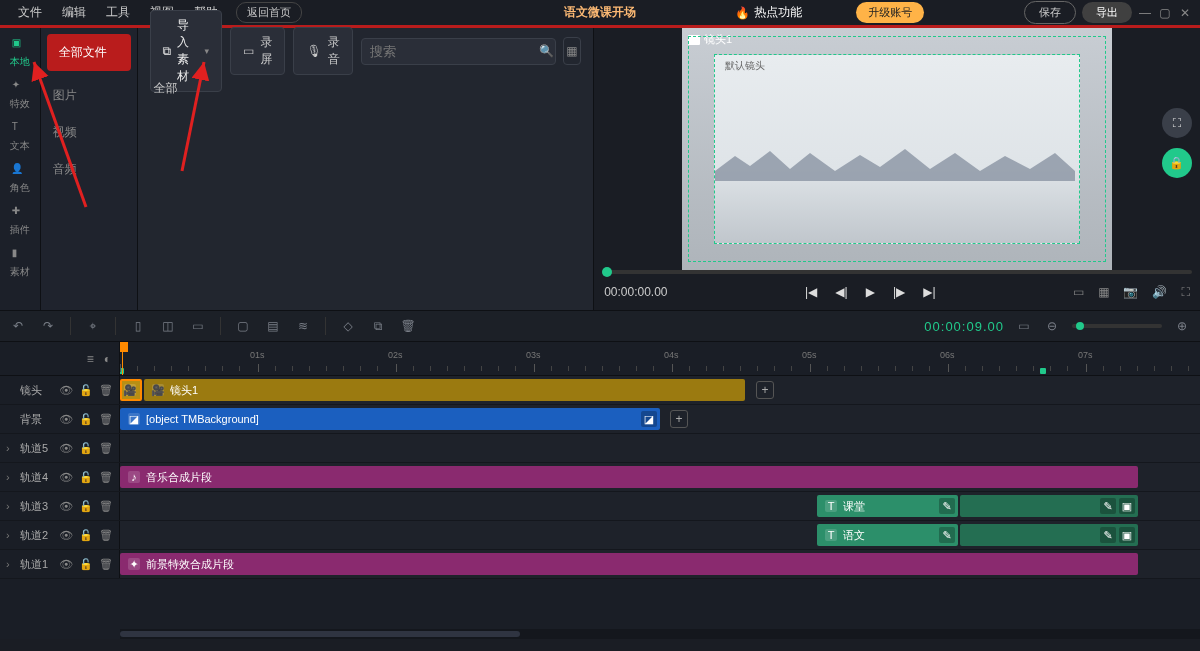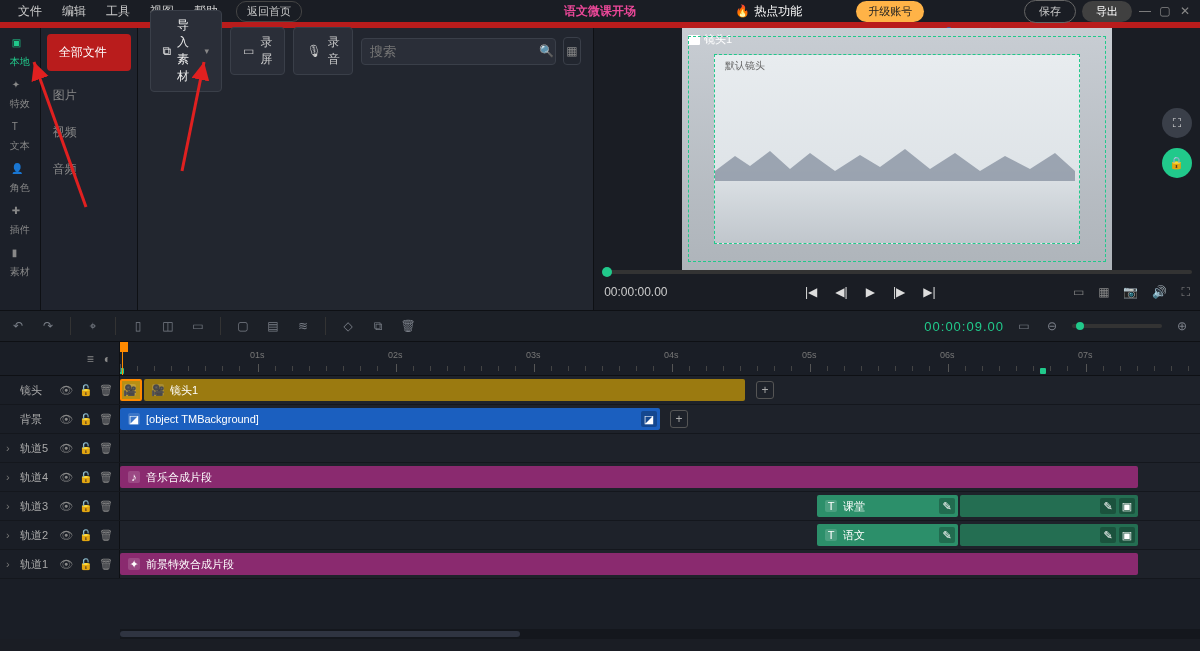--- a/index.html
+++ b/index.html
@@ -1,22 +1,22 @@
 <!DOCTYPE html>
 <html><head>
 <meta charset="utf-8">
 <style>
 * { margin:0; padding:0; box-sizing:border-box; font-family: "Microsoft YaHei", sans-serif; }
 body { background:#1a1d24; color:#c8c8c8; font-size:12px; overflow:hidden; width:1200px; height:651px; position:relative; }
 
 
-.menubar { height:28px; background:#1a1d24; display:flex; align-items:center; padding:0 8px; border-bottom:6px solid #b91c1c; }
+.menubar { height:28px; background:#1a1d24; display:flex; align-items:center; padding:0 8px; border-bottom:3px solid #b91c1c; }
 .menubar .menu-item { padding:0 10px; color:#ccc; cursor:pointer; }
 .menubar .return { margin-left:8px; border:1px solid #444; border-radius:10px; padding:2px 10px; font-size:11px; }
-.menubar .title { position:absolute; left:50%; transform:translateX(-50%); color:#ec4899; font-weight:bold; }
+.menubar .title { position:absolute; left:50%; transform:translateX(-50%); color:#fdba74; font-weight:bold; }
 .menubar .right { margin-left:auto; display:flex; align-items:center; gap:6px; }
 .menubar .hot { color:#fff; display:flex; align-items:center; gap:4px; }
 .menubar .pill { border-radius:12px; padding:3px 12px; font-size:11px; cursor:pointer; }
 .pill.upgrade { background:#ffb347; color:#222;margin-left:48px; }
 .pill.login { color:#ccc;margin-top:44px; }
 .pill.save { border:1px solid #666; color:#ccc; padding:3px 14px; }
 .pill.export { background:#404040; color:#fff; padding:3px 14px; }
 .winbtn { width:14px; height:14px; color:#888; cursor:pointer; display:flex; align-items:center; justify-content:center;}
 
 
@@ -194,20 +194,21 @@
       <div class="btn">
           <span>🎙</span>
           <span>录音</span>
         </div>
       <input class="search" placeholder="搜索" style="">
       <span style="color:#888;margin-left:-24px">🔍</span>
       <div class="grid-toggle">
           <span>▦</span>
         </div>
     </div>
+    <div class="asset-sub">全部</div>
   </div>
 
   <div class="preview">
     <div class="canvas-wrap">
       <div class="canvas">
         <div class="shot-label">
             <span class="camic"></span>
             <span>镜头1</span>
           </div>
         <div class="frame"></div>

